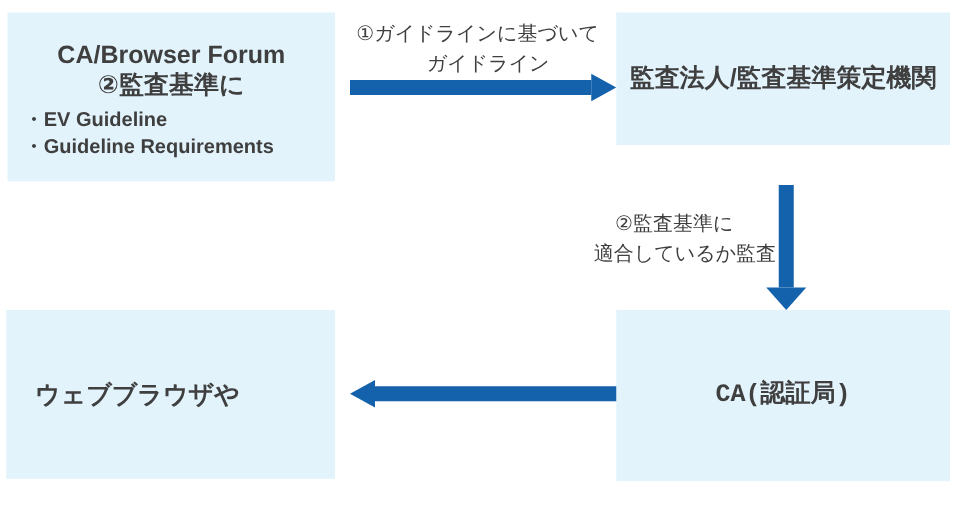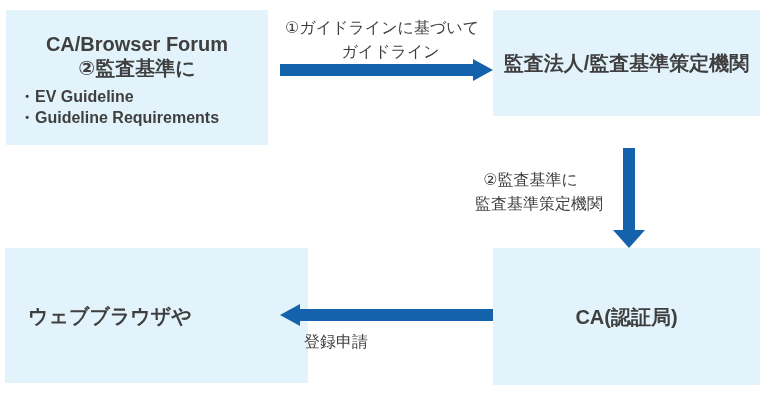--- a/index.html
+++ b/index.html
@@ -32,22 +32,22 @@
   }
   .node-label {
     font-size: 20px;
     font-weight: 700;
     color: var(--text);
     line-height: 24px;
   }
   .center { text-align: center; }
   .box-guideline { left: 6px; top: 10px; width: 262px; height: 135px; padding-top: 4px; }
   .box-auditor   { left: 493px; top: 10px; width: 267px; height: 106px; align-items: center; }
-  .box-browser   { left: 5px; top: 248px; width: 303px; height: 135px; padding-left: 23px; }
-  .box-ca        { left: 493px; top: 248px; width: 267px; height: 137px; align-items: center; }
+  .box-browser   { left: 5px; top: 248px; width: 263px; height: 135px; padding-left: 23px; }
+  .box-ca        { left: 493px; top: 248px; width: 267px; height: 137px; align-items: center; font-family: Liberation Mono, monospace; }
   .bullets {
     list-style: none;
     margin: 6px 0 0 0;
     padding: 0 0 0 13px;
     font-size: 16px;
     font-weight: 700;
     color: var(--text);
     line-height: 21px;
   }
   .annotation {
@@ -126,24 +126,23 @@
 
   <div class="annotation label-step1">
     <div>①ガイドラインに基づいて</div>
     <div class="indent">ガイドライン</div>
   </div>
   <div class="arrow-body a1-body"></div>
   <div class="arrow-head a1-head"></div>
 
   <div class="annotation label-step2">
     <div>②監査基準に</div>
-    <div class="indent">監査基準策定機関</div>
+    <div class="indent">適合しているか監査</div>
   </div>
   <div class="arrow-body a2-body"></div>
   <div class="arrow-head a2-head"></div>
 
   <div class="annotation label-step3">
-    <div class="indent">登録申請</div>
   </div>
   <div class="arrow-body a3-body"></div>
   <div class="arrow-head a3-head"></div>
 
 </div>
 
 </body></html>

